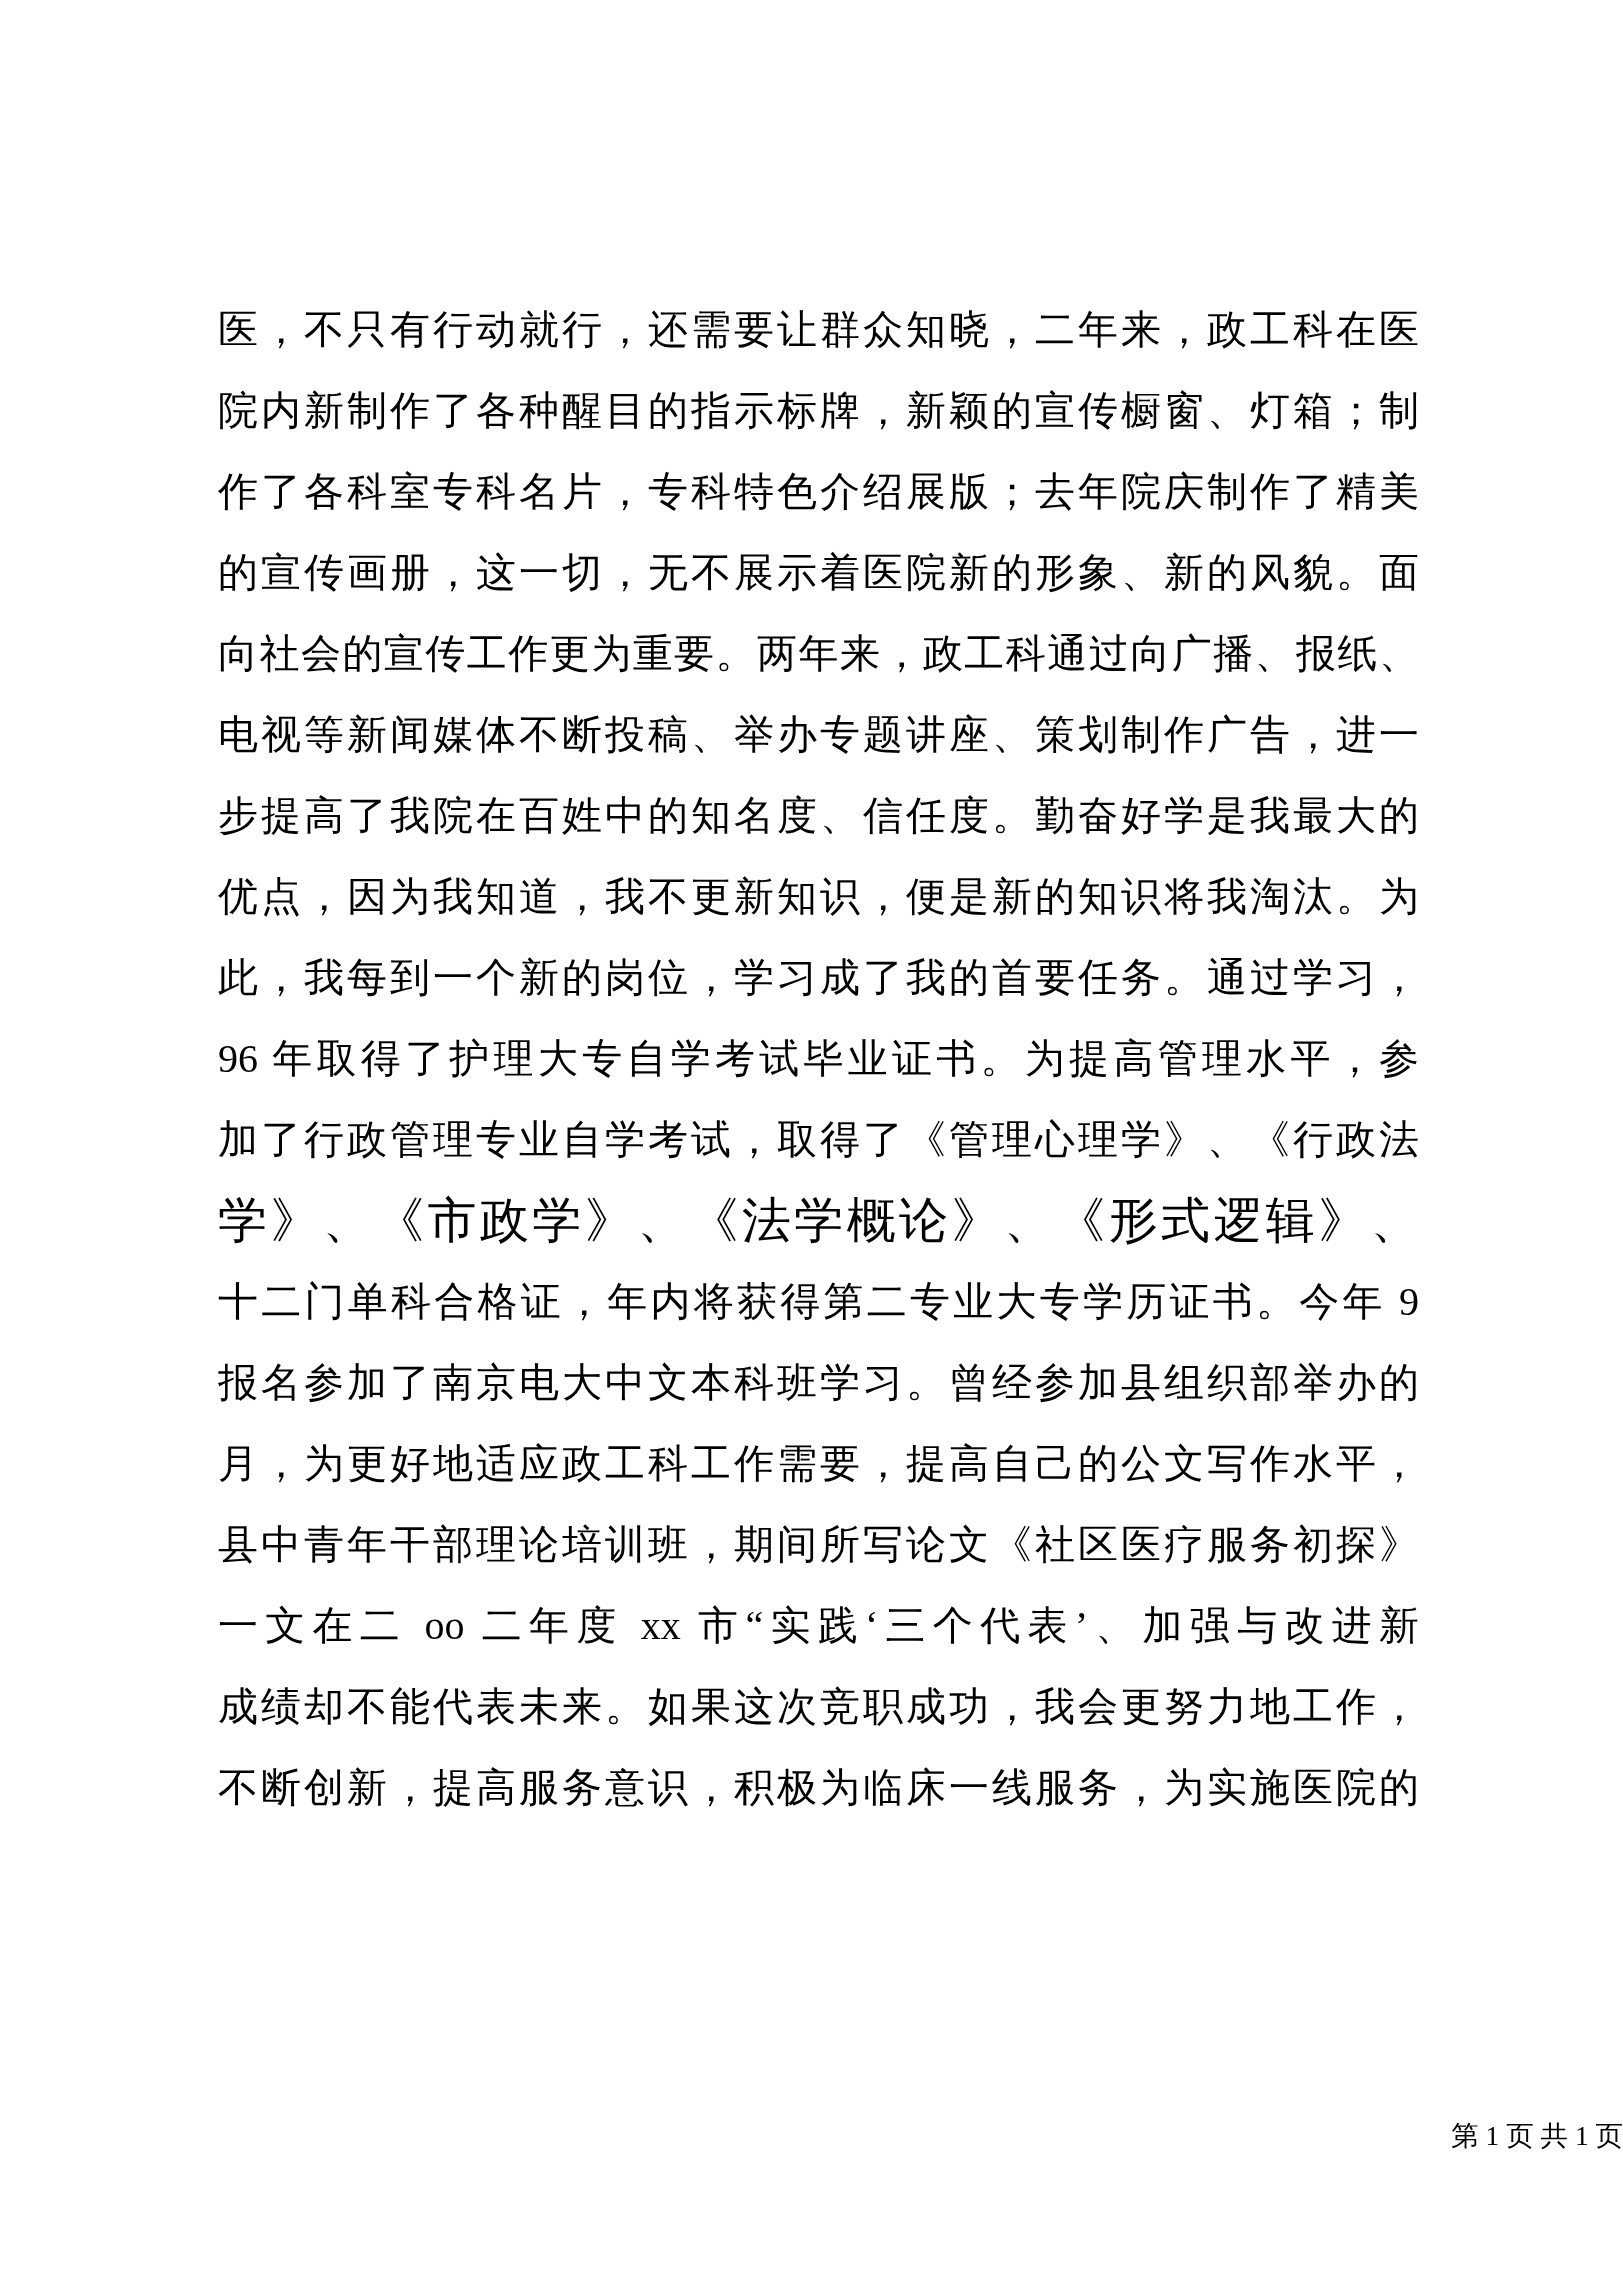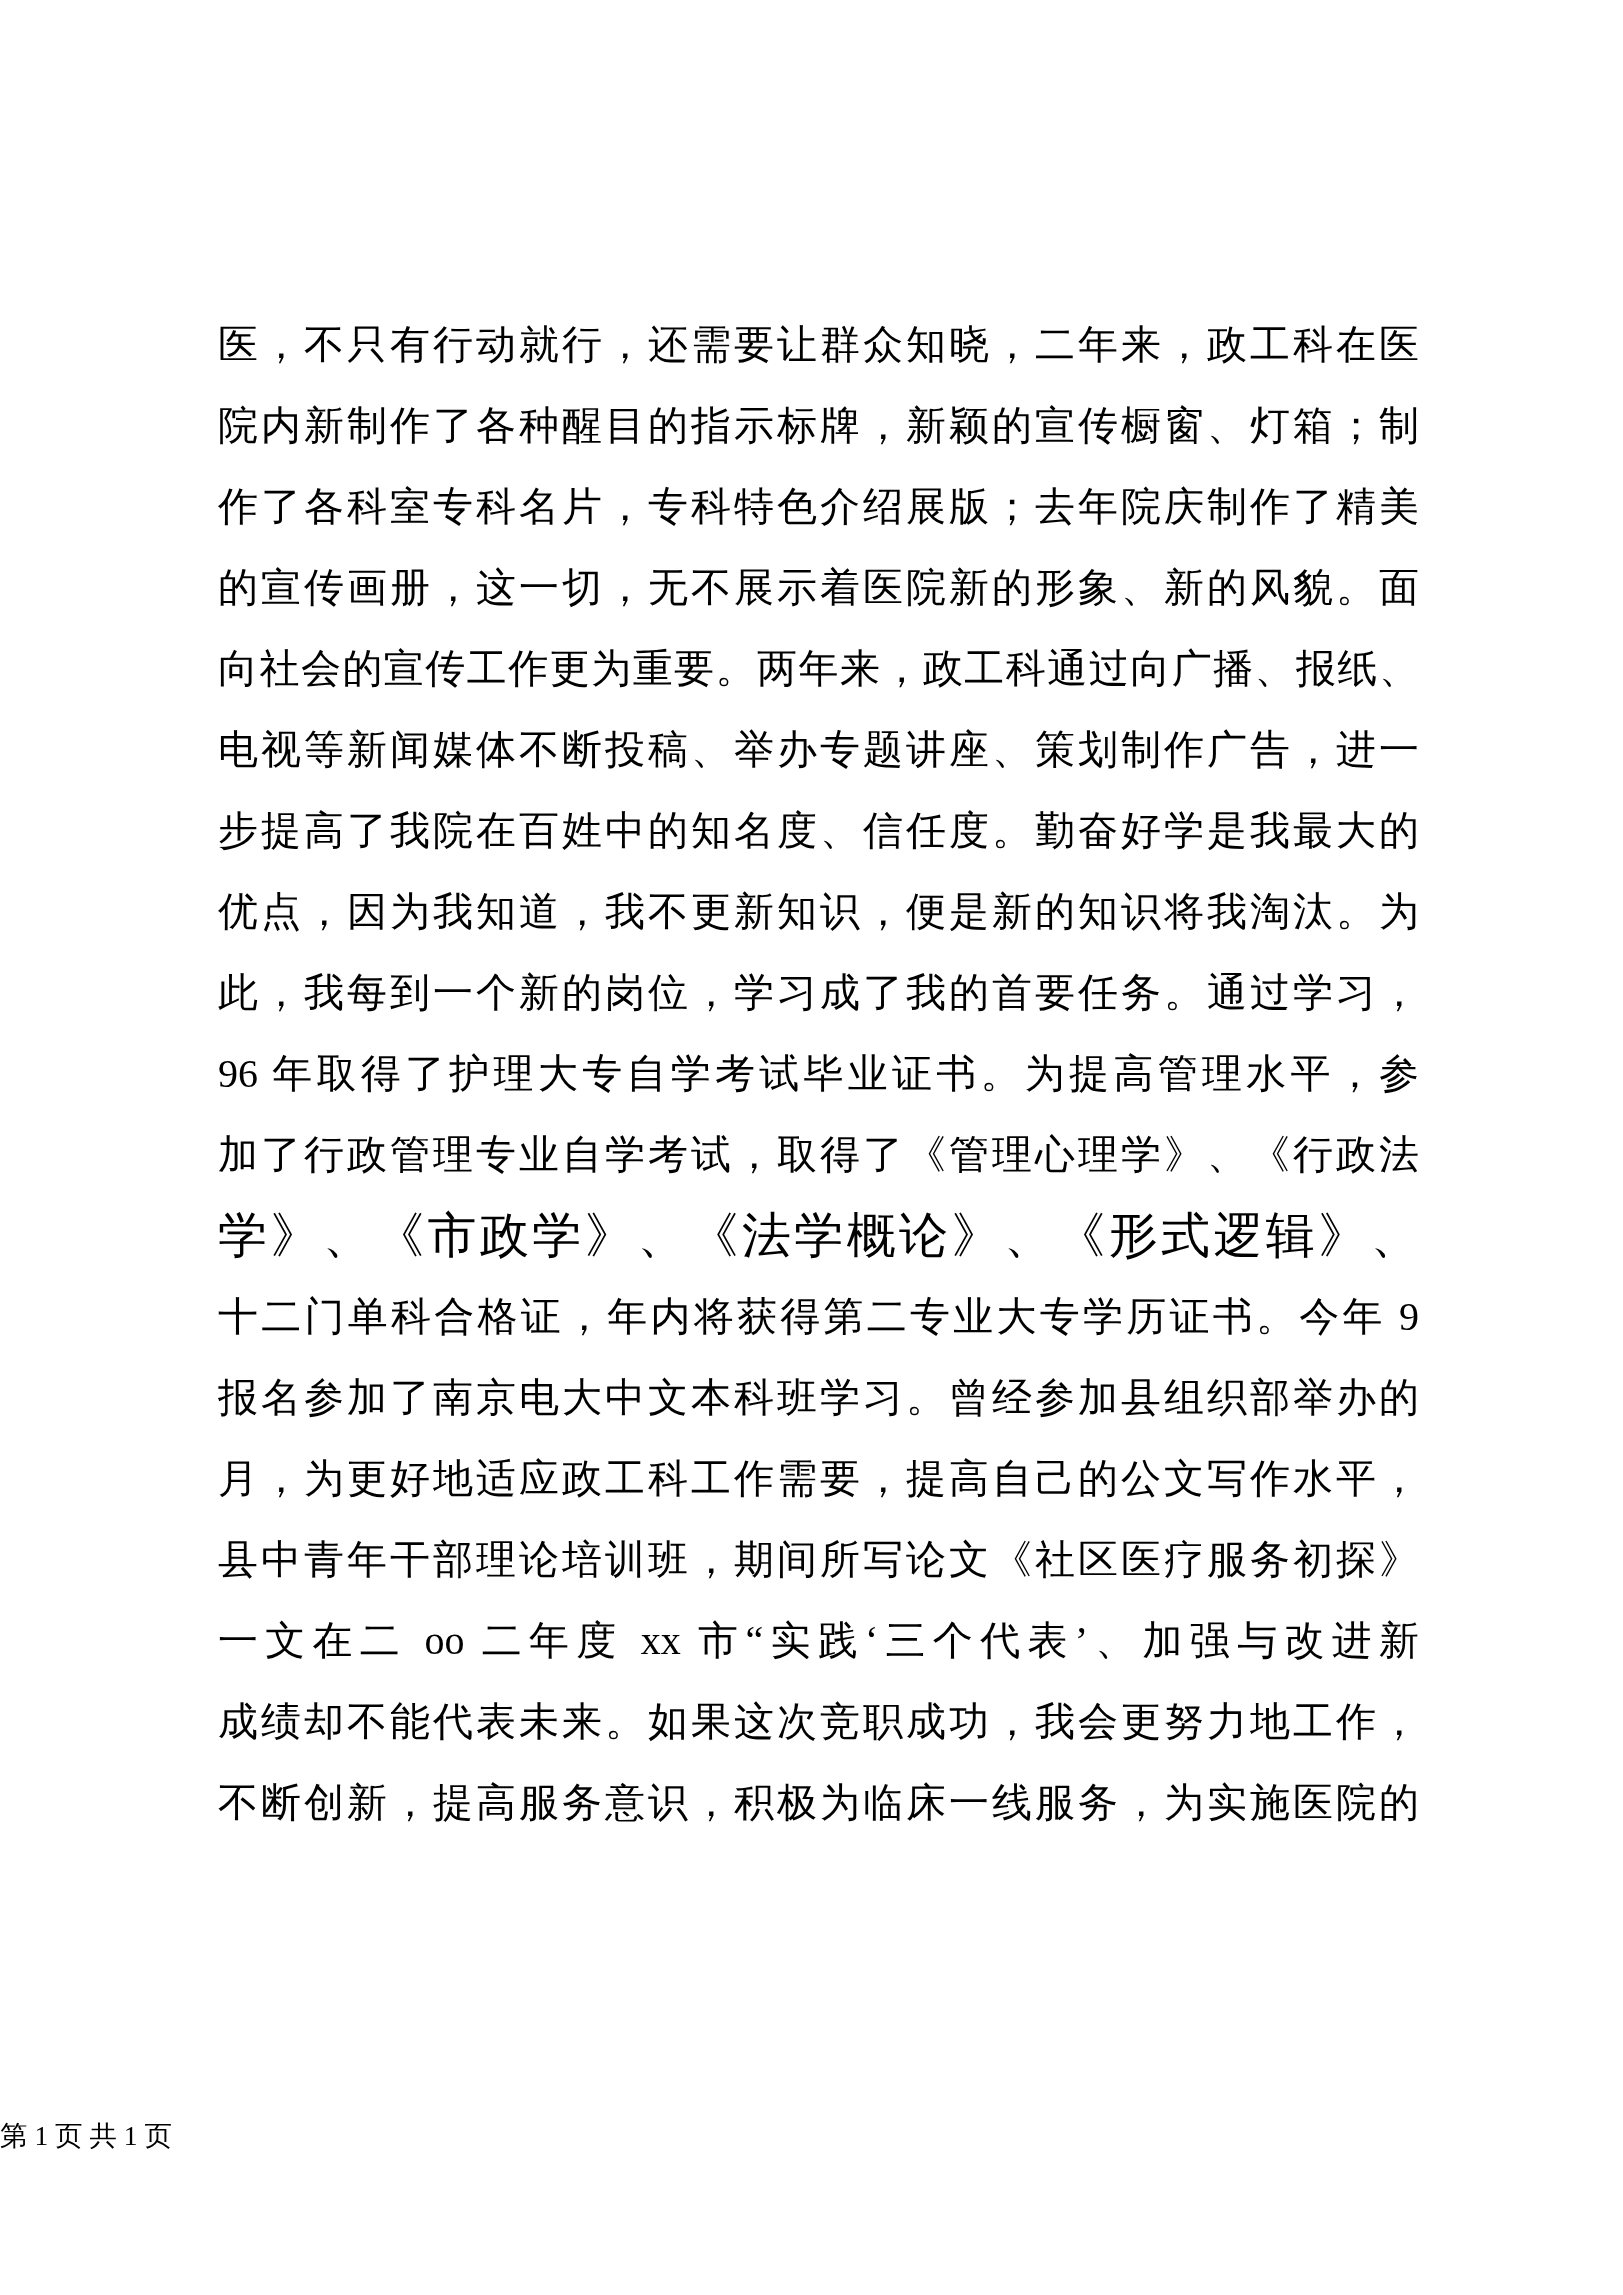--- a/index.html
+++ b/index.html
@@ -12,21 +12,21 @@
     width: 1623px;
     height: 2295px;
     background: #ffffff;
     overflow: hidden;
     font-family: "Liberation Serif", serif;
     color: #000000;
   }
   .content {
     position: absolute;
     left: 218px;
-    top: 304px;
+    top: 289px;
     width: 1201px;
   }
   .line {
     font-size: 40px;
     line-height: 81px;
     height: 81px;
     color: #000000;
     text-align: justify;
     text-align-last: justify;
     text-justify: inter-character;
@@ -35,21 +35,21 @@
   
   .line:nth-child(12) {
     font-size: 49px;
     letter-spacing: -0.6px;
   }
   .footer {
     position: absolute;
     left: 0;
     top: 2119px;
     width: 100%;
-    text-align: left;
+    text-align: right;
     font-size: 27.5px;
     line-height: 34px;
     color: #000000;
   }
 </style>
 </head>
 <body>
 
 <div class="page">
   <div class="content">

